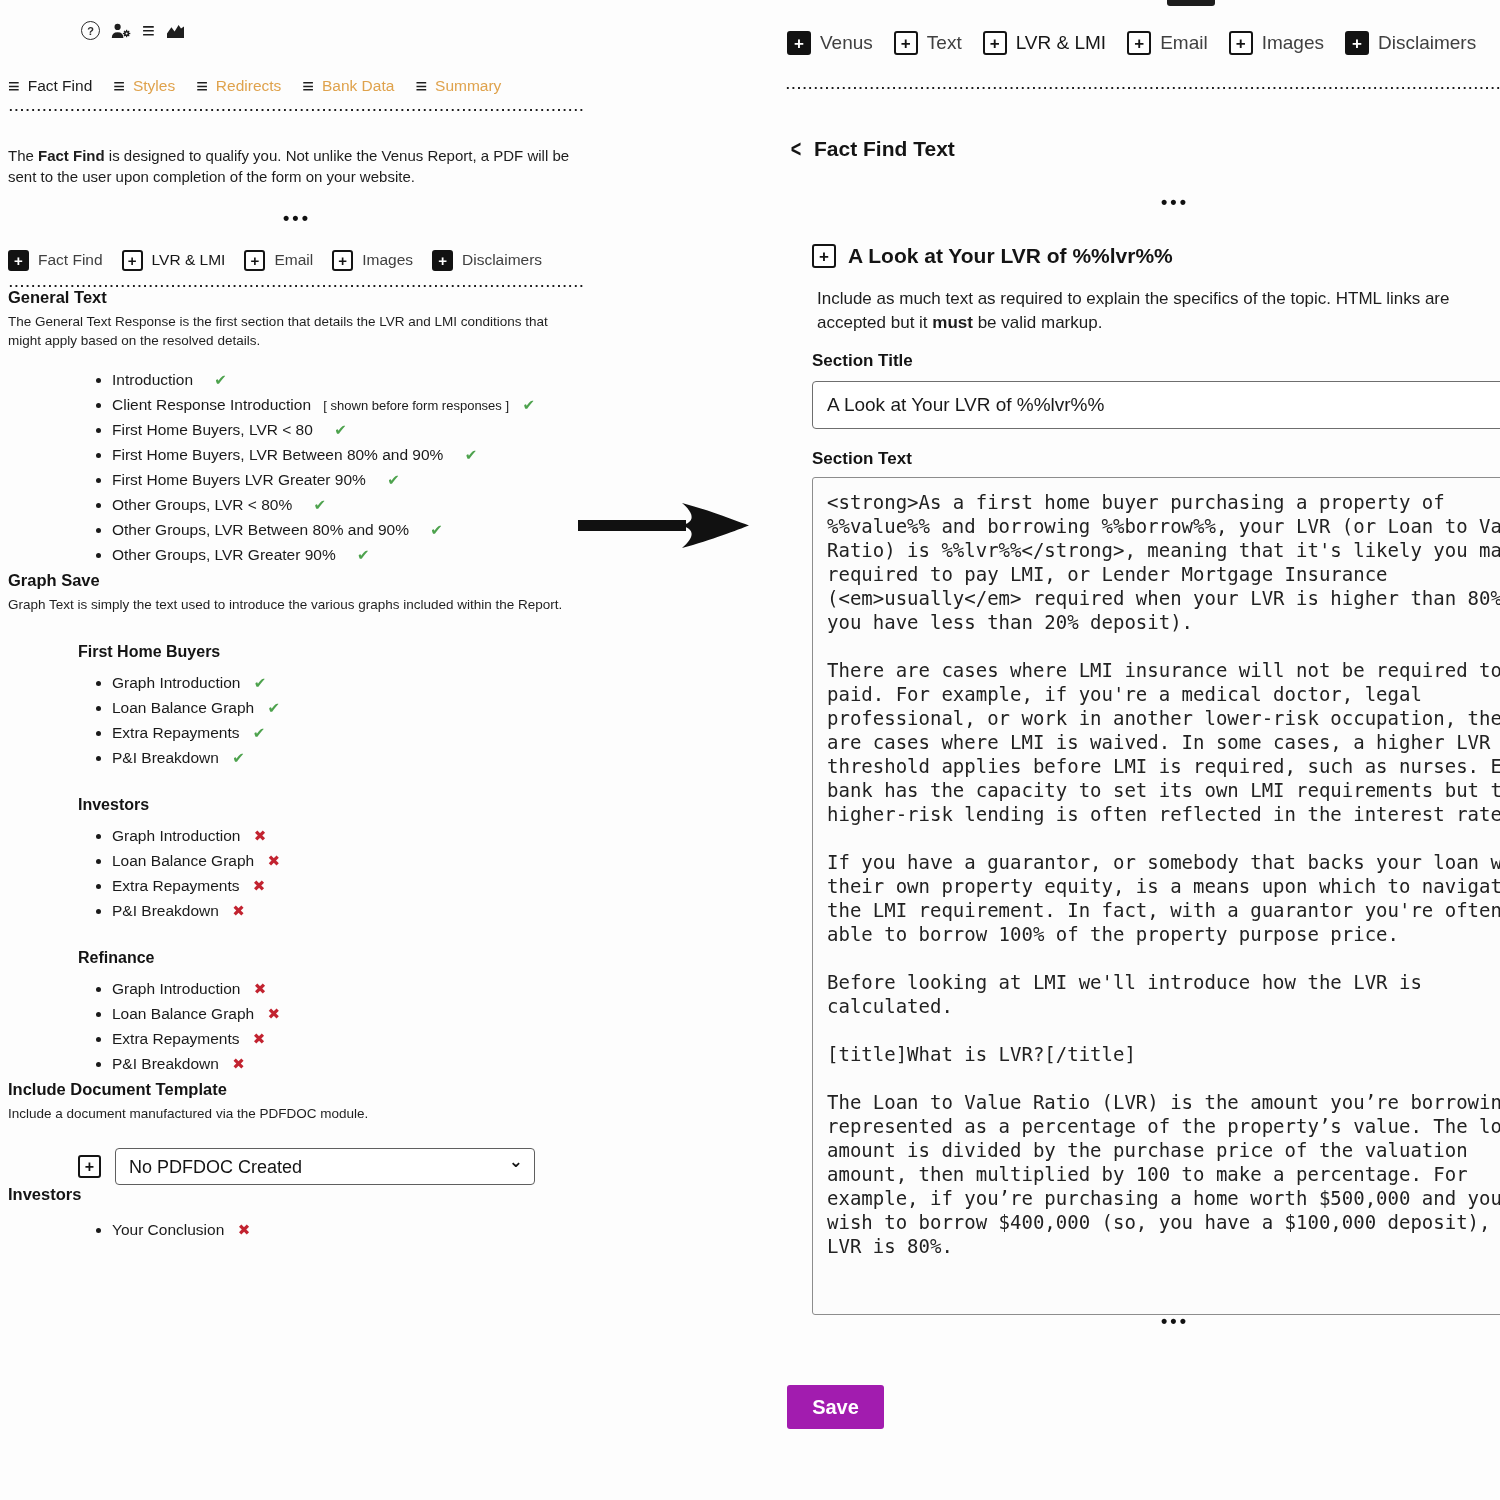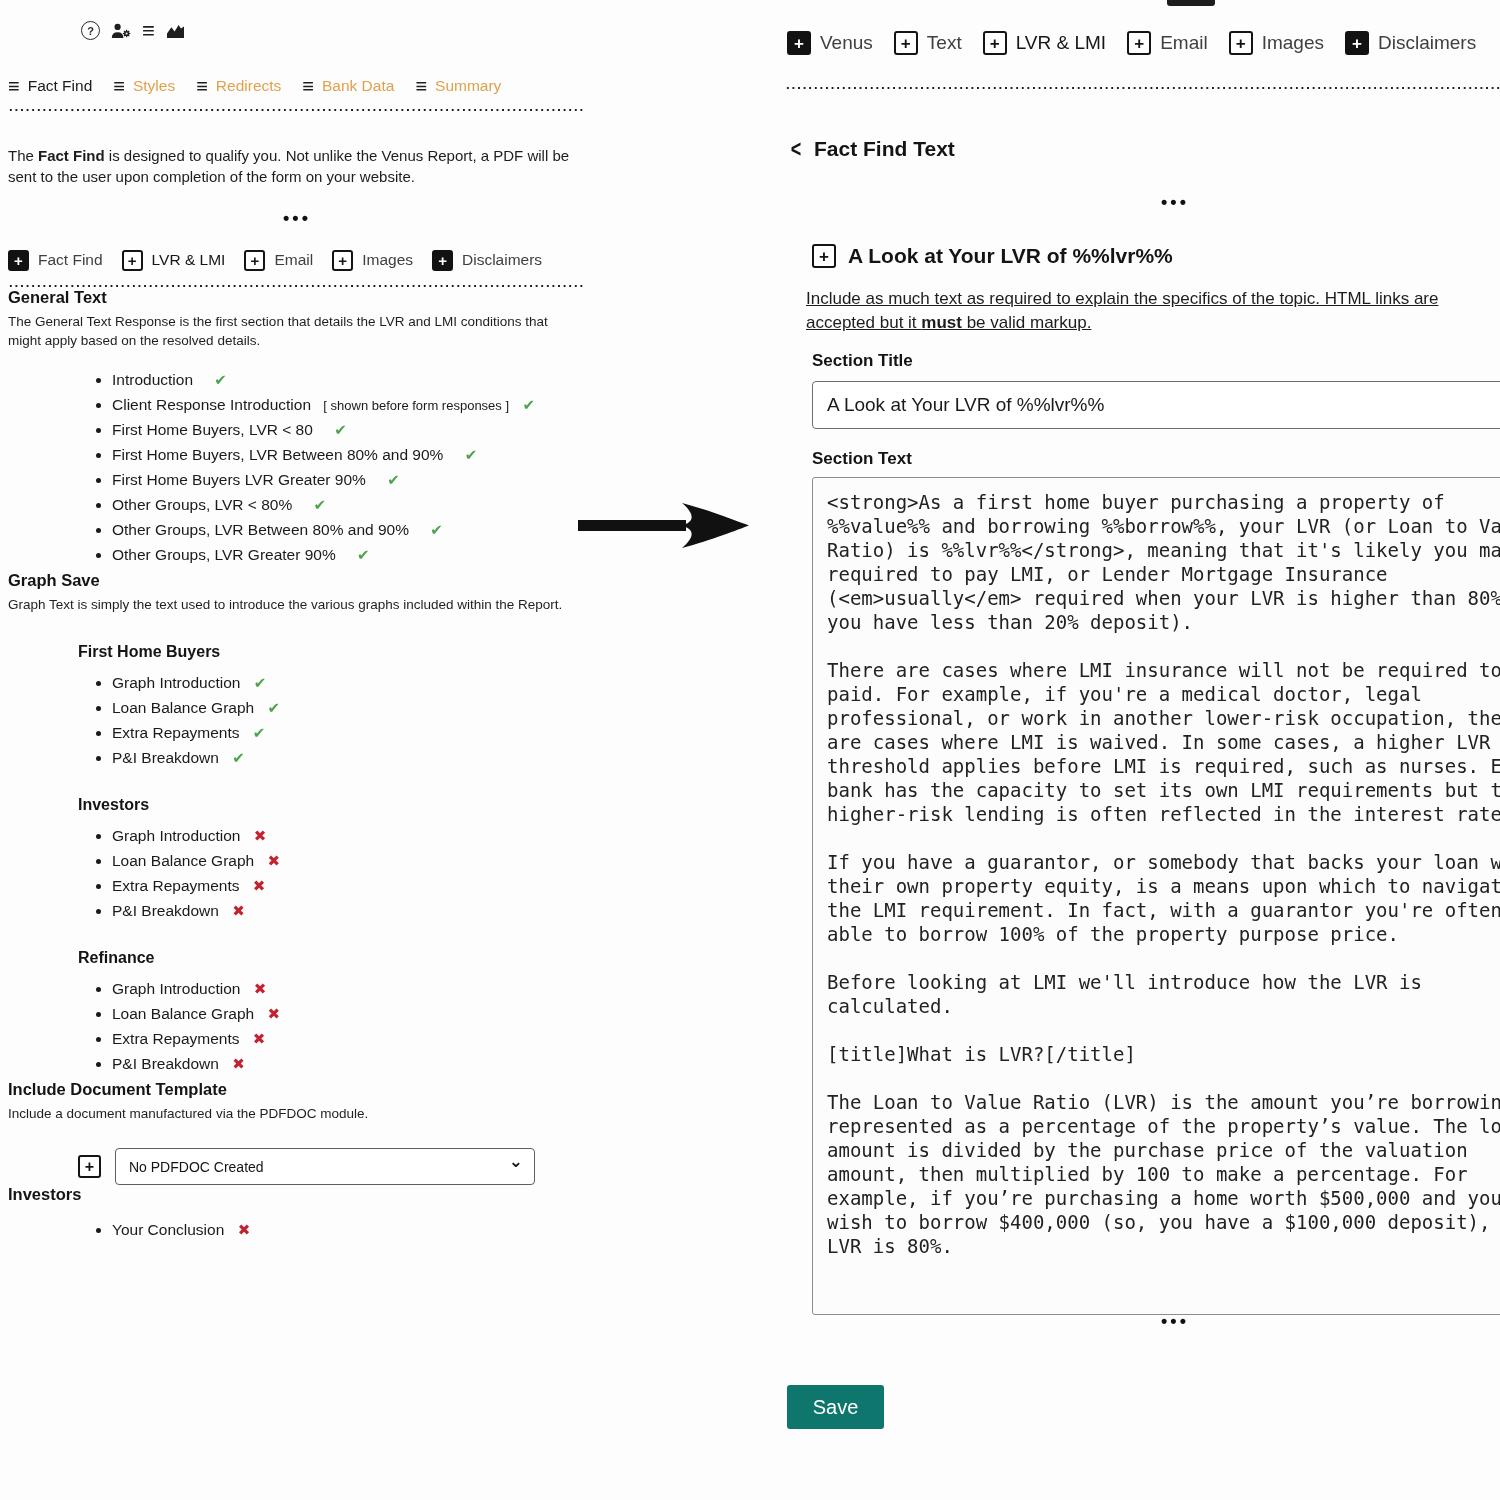--- a/index.html
+++ b/index.html
@@ -49,21 +49,21 @@
   ul.c-list li{font-size:15.5px;margin-bottom:7px;color:#1a1a1a;cursor:pointer;}
   ul.c-list .li-note{font-size:13px;margin-left:8px;}
   h4.grp{font-size:16px;font-weight:700;margin:29px 0 0 70px;color:#141414;}
   ul.c-list.tight{margin-top:13px;}
   .mt-graph{margin-top:25px;}
   .mt-idt{margin-top:29px;}
   .select-row{display:flex;align-items:center;gap:14px;margin:25px 0 0 70px;}
   .select-row .plus{width:19px;height:19px;font-size:16px;}
   .select-wrap{position:relative;display:inline-block;}
   .select-wrap select{appearance:none;-webkit-appearance:none;width:420px;height:37px;
-        border:1.6px solid #5f5f5f;border-radius:4px;background:#fff;font-size:14px;
+        border:1.6px solid #5f5f5f;border-radius:4px;background:#fff;font-size:18px;
         padding:0 34px 0 13px;color:#141414;font-family:inherit;cursor:pointer;}
   .select-wrap::after{content:"⌄";position:absolute;right:12px;top:3px;font-size:17px;
         font-weight:700;color:#141414;pointer-events:none;}
   .mt-conc{margin-top:22px;}
   ul.c-list.one{margin-top:17px;}
   
   .arrow{position:absolute;left:578px;top:496px;width:180px;height:64px;}
   
   .top-artifact{position:absolute;left:1167px;top:0;width:48px;height:6px;background:#1d1d1d;
         border-radius:0 0 3px 3px;}
@@ -73,32 +73,32 @@
   .r-tabs{top:31px;left:2px;display:flex;gap:21px;font-size:19px;white-space:nowrap;}
   .r-tabs .plus{width:20px;height:20px;font-size:17px;}
   .r-dotted{top:86px;left:0;width:715px;}
   .page-title{top:135px;left:4px;display:flex;align-items:center;gap:11px;margin:0;
         font-size:21px;font-weight:700;color:#141414;}
   .page-title .back{font-weight:600;cursor:pointer;transform:scaleX(.75);font-size:24px;}
   .r-dots1{top:192px;left:0;width:780px;}
   .sec-head{top:244px;left:27px;display:flex;align-items:center;gap:12px;margin:0;
         font-size:21px;font-weight:700;color:#141414;white-space:nowrap;}
   .sec-head .plus{width:20px;height:20px;font-size:17px;}
-  .help{top:287px;left:21px;font-size:17px;line-height:24px;color:#1d1d1d;white-space:nowrap;text-decoration:underline;}
+  .help{top:287px;left:32px;font-size:17px;line-height:24px;color:#1d1d1d;white-space:nowrap;}
   .lbl{font-size:17px;font-weight:700;color:#141414;}
   .lbl1{top:351px;left:27px;}
   .lbl2{top:449px;left:27px;}
   .title-input{top:381px;left:27px;width:724px;height:46px;border:1.6px solid #6e6e6e;
         border-radius:4px;font-family:inherit;font-size:19px;padding:0 14px;color:#1a1a1a;background:#fff;}
   .text-area{top:477px;left:27px;width:724px;height:812px;border:1px solid #8d8d8d;border-radius:3px;
         background:#fcfcfc;font-family:"DejaVu Sans Mono","Liberation Mono",monospace;
         font-size:19px;line-height:24px;padding:12px 14px;color:#222;resize:none;overflow:hidden;}
   .r-dots2{top:1311px;left:0;width:780px;}
-  .save{top:1385px;left:2px;width:97px;height:44px;background:#0f766e;color:#fff;border:none;
-        border-radius:3px;font-size:20px;font-weight:400;font-family:inherit;cursor:pointer;}
+  .save{top:1385px;left:2px;width:97px;height:44px;background:#a21caf;color:#fff;border:none;
+        border-radius:3px;font-size:20px;font-weight:700;font-family:inherit;cursor:pointer;}
 </style>
 </head>
 <body>
 
 <div class="canvas">
 
   <div class="top-artifact"></div>
 
   <div class="left-panel">
 

